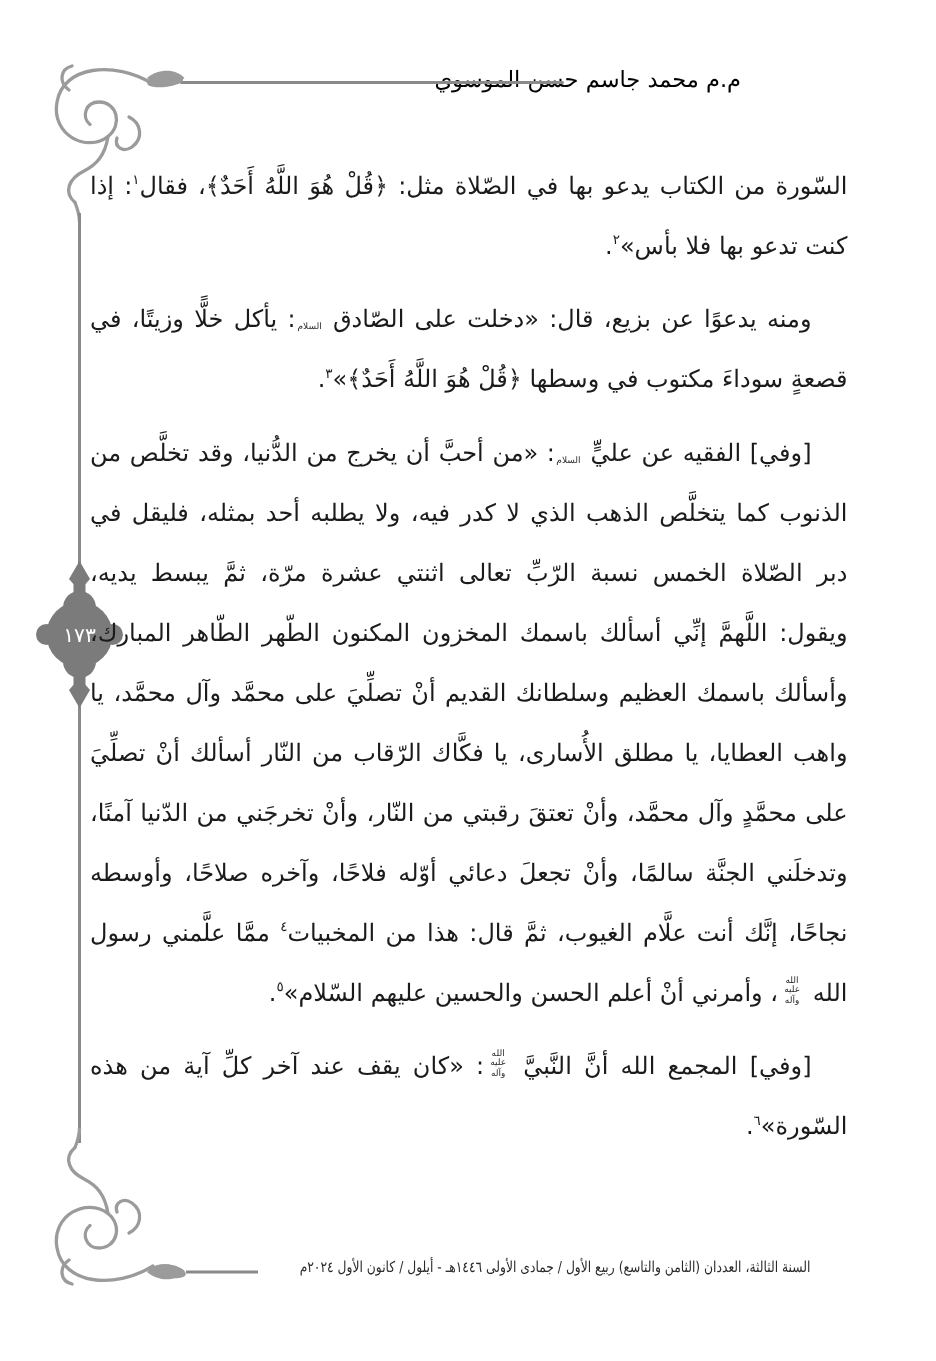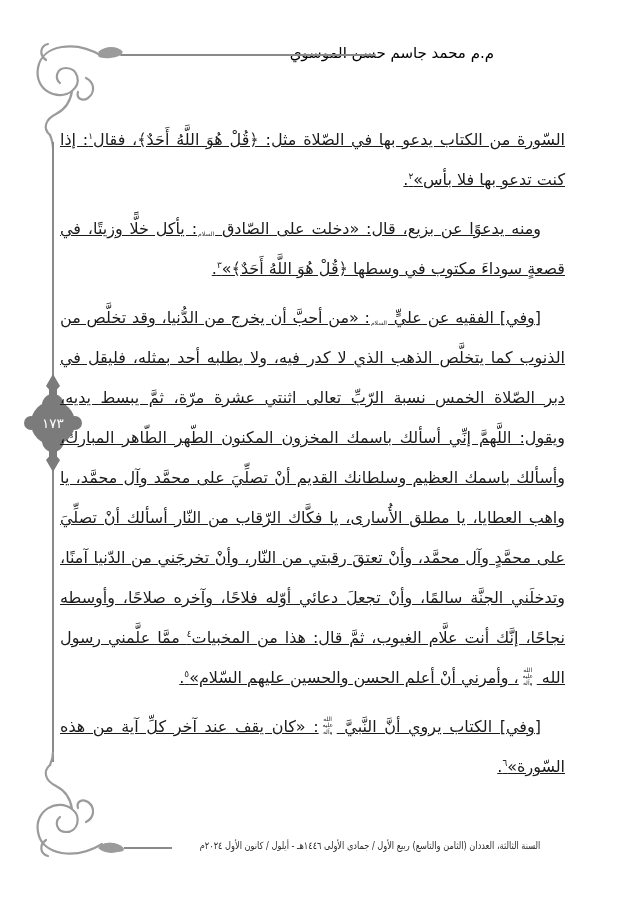--- a/index.html
+++ b/index.html
@@ -29,24 +29,23 @@
   .ornament.bottom{top:752px;transform:scaleY(-1);}
   .vline{
     position:absolute;left:52px;top:142px;width:2px;height:620px;background:#8a8a8a;
   }
   .medallion{position:absolute;left:24px;top:374px;width:58px;height:98px;}
   .medallion text{
     font-family:"DejaVu Sans",sans-serif;font-size:13.5px;fill:#ffffff;
   }
   
   .body-text{
-    position:absolute;top:120px;right:59px;left:60px;
+    position:absolute;top:104px;right:59px;left:60px;
     direction:rtl;text-align:justify;font-size:16px;line-height:40px;
     color:#1b1b1b;
-    text-decoration:underline;
   }
   .para{margin:0 0 9px 0;}
   .para.indent{text-indent:24px;}
   sup.fn{font-size:9px;line-height:0;vertical-align:super;}
   .hon{
     display:inline-block;width:18px;font-size:6px;line-height:1.05;
     text-align:center;vertical-align:-3px;color:#2a2a2a;white-space:normal;
     overflow:hidden;
   }
   
@@ -91,21 +90,21 @@
       <rect x="25" y="72" width="8" height="12"></rect>
       <path d="M29 98 L36 86 L29 78 L22 86 Z"></path>
     </g>
     <text x="29" y="54" text-anchor="middle">١٧٣</text>
   </svg>
 
   <div class="body-text">
       <p class="para"><span>السّورة من الكتاب يدعو بها في الصّلاة مثل: ﴿قُلْ هُوَ اللَّهُ أَحَدٌ﴾، فقال</span><sup class="fn">١</sup><span>: إذا كنت تدعو بها فلا بأس»</span><sup class="fn">٢</sup><span>.</span></p>
       <p class="para indent"><span>ومنه يدعوًا عن بزيع، قال: «دخلت على الصّادق </span><span class="hon">عليه السلام</span><span>: يأكل خلًّا وزيتًا، في قصعةٍ سوداءَ مكتوب في وسطها ﴿قُلْ هُوَ اللَّهُ أَحَدٌ﴾»</span><sup class="fn">٣</sup><span>.</span></p>
       <p class="para indent"><span>[وفي] الفقيه عن عليٍّ </span><span class="hon">عليه السلام</span><span>: «من أحبَّ أن يخرج من الدُّنيا، وقد تخلَّص من الذنوب كما يتخلَّص الذهب الذي لا كدر فيه، ولا يطلبه أحد بمثله، فليقل في دبر الصّلاة الخمس نسبة الرّبِّ تعالى اثنتي عشرة مرّة، ثمَّ يبسط يديه، ويقول: اللَّهمَّ إنِّي أسألك باسمك المخزون المكنون الطّهر الطّاهر المبارك، وأسألك باسمك العظيم وسلطانك القديم أنْ تصلِّيَ على محمَّد وآل محمَّد، يا واهب العطايا، يا مطلق الأُسارى، يا فكَّاك الرّقاب من النّار أسألك أنْ تصلِّيَ على محمَّدٍ وآل محمَّد، وأنْ تعتقَ رقبتي من النّار، وأنْ تخرجَني من الدّنيا آمنًا، وتدخلَني الجنَّة سالمًا، وأنْ تجعلَ دعائي أوّله فلاحًا، وآخره صلاحًا، وأوسطه نجاحًا، إنَّك أنت علَّام الغيوب، ثمَّ قال: هذا من المخبيات</span><sup class="fn">٤</sup><span> ممَّا علَّمني رسول الله </span><span class="hon">صلى الله عليه وآله</span><span>، وأمرني أنْ أعلم الحسن والحسين عليهم السّلام»</span><sup class="fn">٥</sup><span>.</span></p>
-      <p class="para indent"><span>[وفي] الكتاب يروي أنَّ النَّبيَّ </span><span class="hon">صلى الله عليه وآله</span><span>: «كان يقف عند آخر كلِّ آية من هذه السّورة»</span><sup class="fn">٦</sup><span>.</span></p>
+      <p class="para indent"><span>[وفي] المجمع الله أنَّ النَّبيَّ </span><span class="hon">صلى الله عليه وآله</span><span>: «كان يقف عند آخر كلِّ آية من هذه السّورة»</span><sup class="fn">٦</sup><span>.</span></p>
     </div>
 
   <svg class="ornament bottom" viewBox="0 0 100 110">
     <path class="stroke" d="M78 18 C52 2 18 6 14 30 C10 52 34 64 48 53 C58 45 54 30 42 30 C33 30 30 40 36 45"></path>
     <path class="stroke" d="M48 53 C46 66 40 72 32 76 C22 81 18 90 26 97"></path>
     <path class="stroke" d="M26 97 C28 102 29 106 29 110"></path>
     <path class="stroke" d="M62 40 C70 44 72 54 64 60 C58 64 52 60 54 54"></path>
     <path class="stroke" d="M22 22 C15 17 16 8 24 6"></path>
     <path d="M74 14 C82 7 94 8 99 14 C92 21 80 21 74 14 Z" fill="#9b9b9b"></path>
   </svg>

